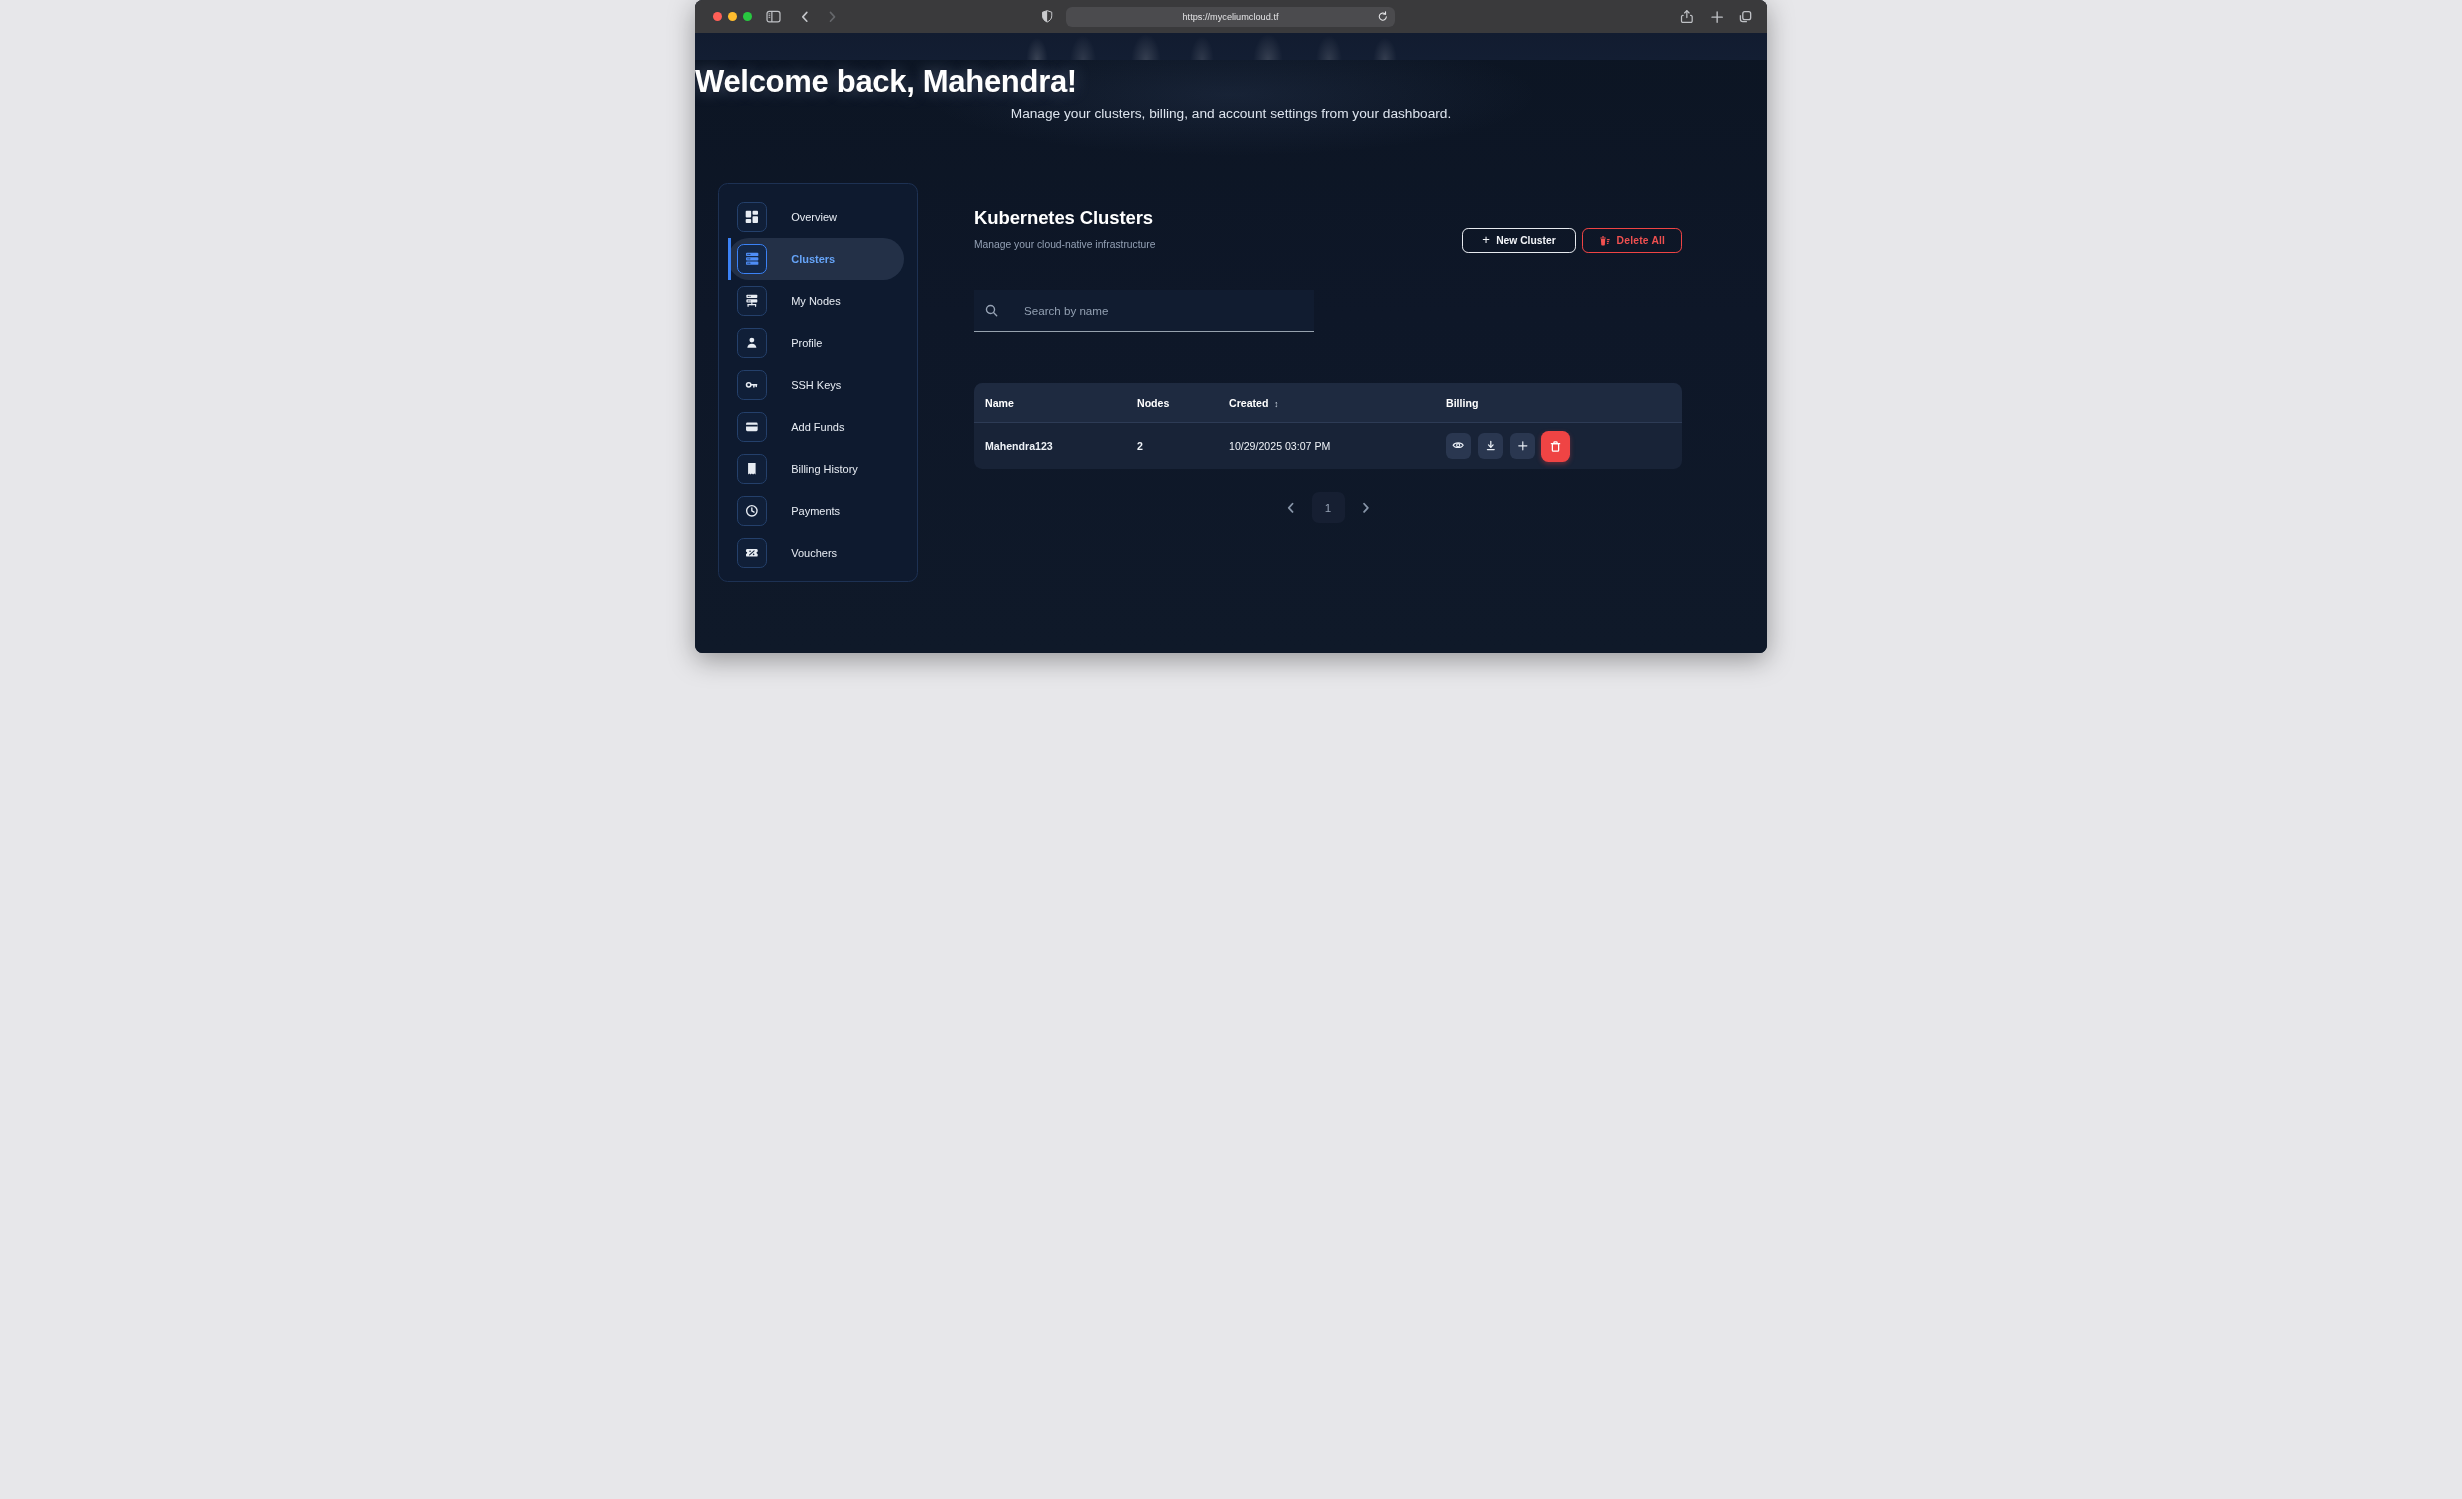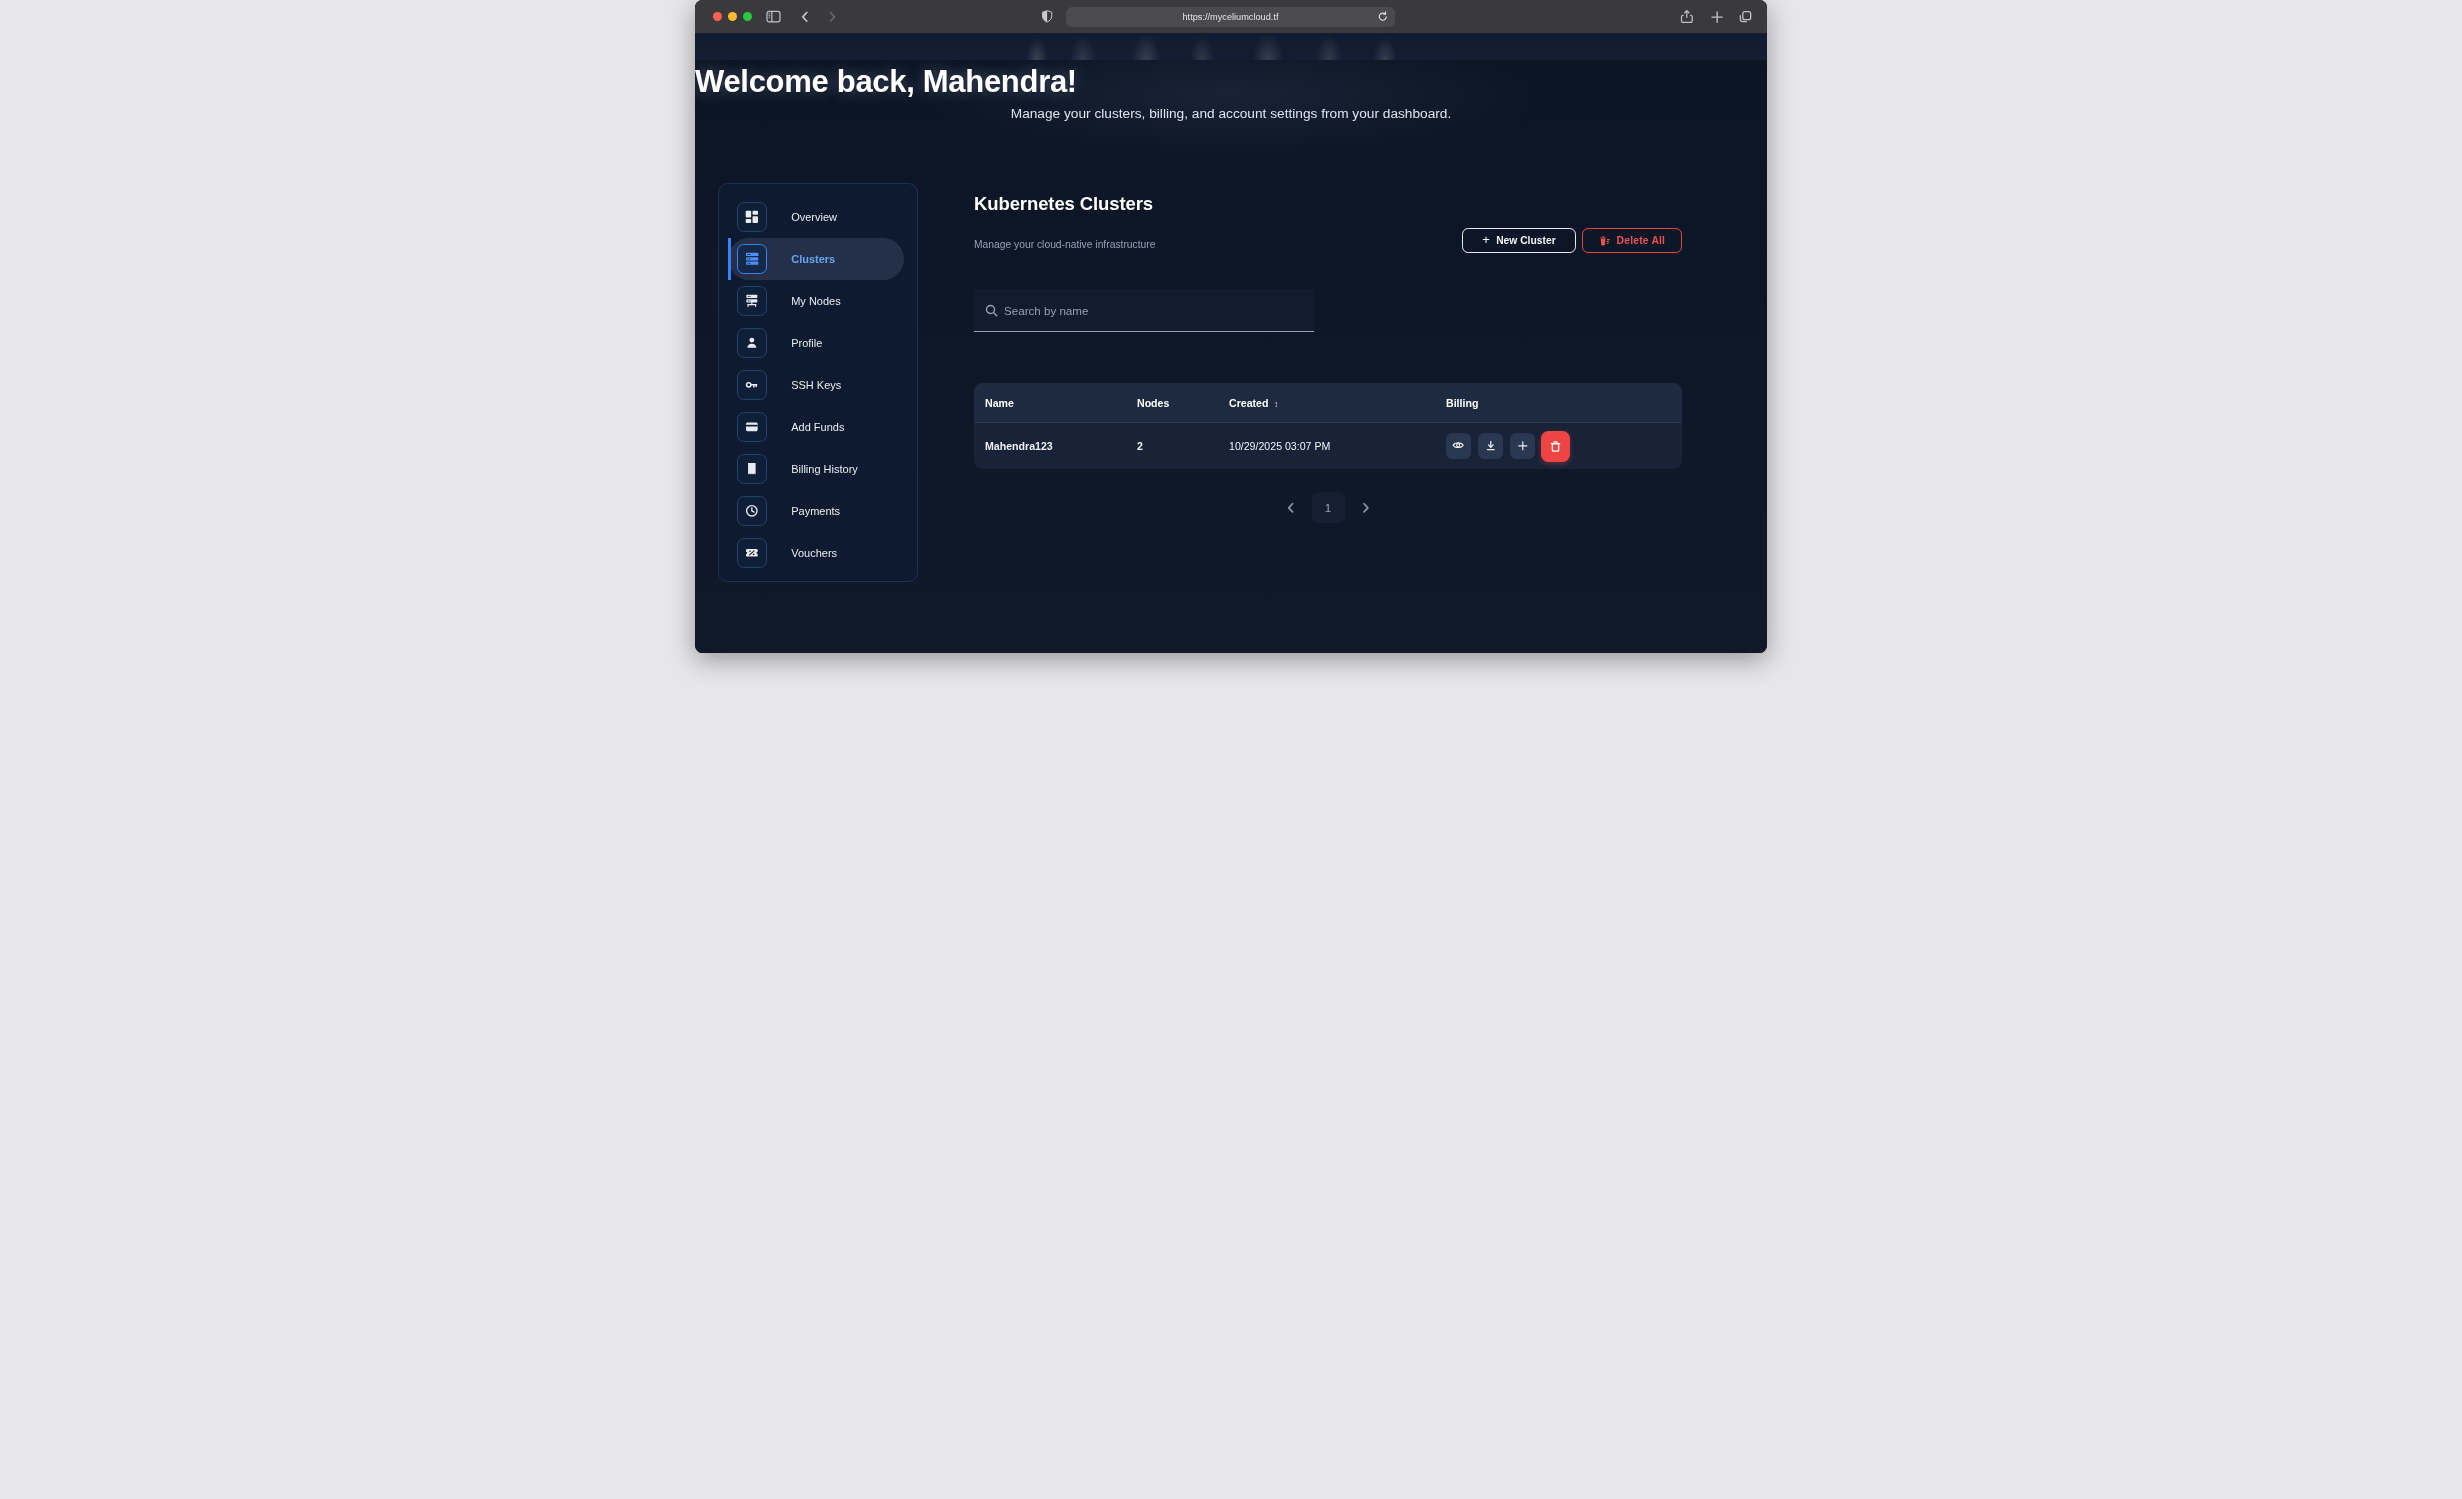--- a/index.html
+++ b/index.html
@@ -38,28 +38,28 @@
   .sidebar { position:absolute; left:22.6px; top:150px; width:200px; height:399px; background:#0e1a2f; border:0.7px solid #1d3153; border-radius:9.6px; padding-top:11.6px; }
   .nav-item { position:relative; height:42px; margin:0 13px 0 9.6px; display:flex; align-items:center; padding-left:9px; cursor:pointer; }
   .tile { width:30px; height:30px; border-radius:6.8px; background:#101f38; border:0.7px solid #24406b; display:flex; align-items:center; justify-content:center; color:#e7ecf3; flex:0 0 auto; }
   .nav-label { margin-left:24px; font-size:11px; font-weight:500; color:#e8edf4; }
   .nav-item.active { background:rgba(90,108,138,.28);border-radius:21px; }
   .nav-item.active::before { content:""; position:absolute; left:0; top:0; bottom:0; width:2.7px; background:#3b82f6; }
   .nav-item.active .tile { border:1px solid #3b82f6; background:#142848; color:#4f8ef7; }
   .nav-item.active .nav-label { color:#66a4f8; font-weight:700; }
 
   
-  .main-title { position:absolute; left:279px; top:160px; font-size:18.5px; font-weight:800; color:#fff; letter-spacing:-0.1px; }
+  .main-title { position:absolute; left:279px; top:174px; font-size:18.5px; font-weight:800; color:#fff; letter-spacing:-0.1px; }
   .main-sub { position:absolute; left:279px; top:206px; font-size:10.3px; color:#93a0b4; }
   .btn { position:absolute; top:195px; height:25px; border-radius:6.2px; display:flex; align-items:center; justify-content:center; gap:6.2px; font-size:10.3px; font-weight:700; cursor:pointer; background:transparent; }
   .btn-new { left:767px; width:114px; border:1px solid #e7eaef; color:#f3f5f9; }
   .btn-danger { left:887px; width:100px; border:1px solid #ef4444; color:#ef5050; letter-spacing:0.2px; }
 
   .field { position:absolute; top:257px; height:42px; background:#111c30; border-bottom:1.4px solid #97a2ae; }
-  .search-box { left:279px; width:340px; display:flex; align-items:center; padding:0 11px; gap:6px; color:#97a3b5; }
+  .search-box { left:279px; width:340px; display:flex; align-items:center; padding:0 11px; gap:26px; color:#97a3b5; }
   .search-box input { flex:1; background:transparent; border:none; outline:none; font-size:11.6px; color:#e6ebf2; font-family:"Liberation Sans", sans-serif; }
   .search-box input::placeholder { color:#93a0b2; }
   .sort-box { left:630px; width:357px; cursor:pointer; }
   .sort-label { position:absolute; left:12.3px; top:6.2px; font-size:8.5px; color:#b9c4d2; }
   .sort-value { position:absolute; left:12.3px; top:19px; font-size:11.6px; color:#fff; }
   .sort-caret { position:absolute; right:16.4px; top:16.4px; font-size:7.5px; color:#ccd3dc; }
 
   
   .table-card { position:absolute; left:279px; top:350px; width:708px; height:86px; border-radius:8.2px; overflow:hidden; }
   .thead { position:relative; height:40px; background:#1e2a40; border-bottom:0.7px solid #2d3b55; }

